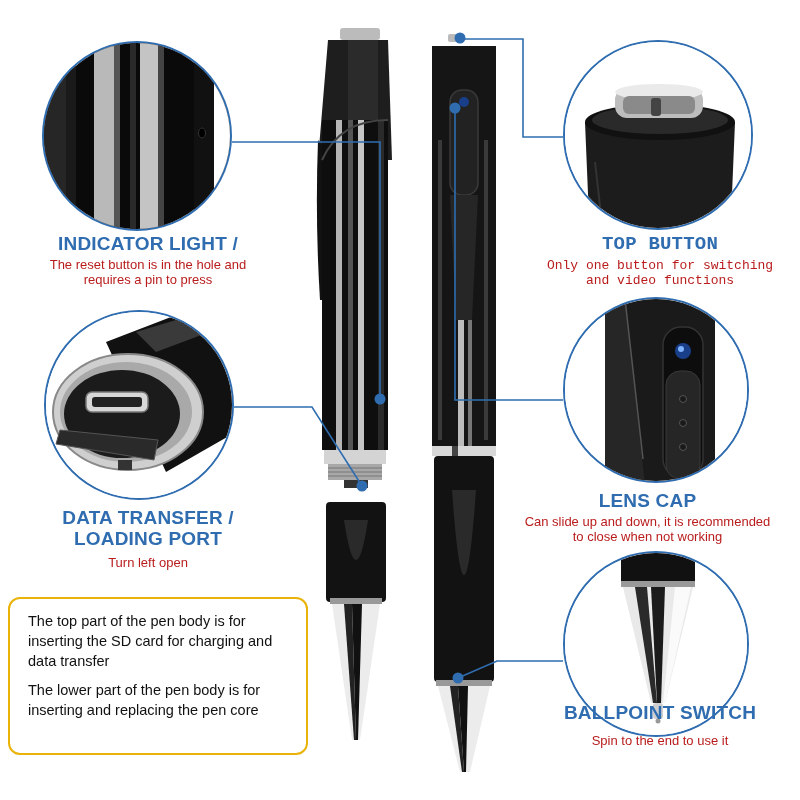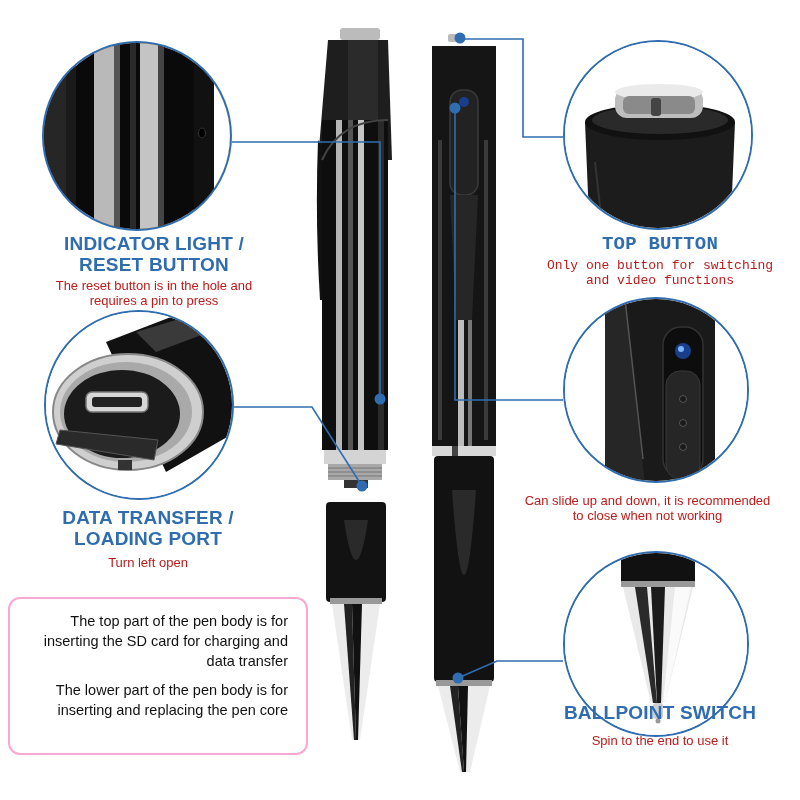--- a/index.html
+++ b/index.html
@@ -17,21 +17,21 @@
   
   .feature { position: absolute; text-align: center; }
   .feature .title {
     color: #2f6db0; font-weight: bold; font-size: 19px; line-height: 21px; letter-spacing: 0.2px;
   }
   .feature .desc { font-size: 13px; line-height: 15px; color: #b91c1c; margin-top: 3px; }
 
   
   .info-box {
     position: absolute; left: 8px; top: 597px; width: 300px; height: 158px;
-    border: 2px solid #f9a8d4; border-radius: 12px; padding: 12px 18px 0 18px; text-align: right;
+    border: 2px solid #eab308; border-radius: 12px; padding: 12px 26px 0 18px;
   }
   .info-box p { font-size: 14.5px; line-height: 20px; color: #111; }
   .info-box p + p { margin-top: 9px; }
 </style>
 </head>
 <body>
 
 <div class="circle" style="left:42px; top:41px; width:190px; height:190px;">
   <svg width="190" height="190" viewBox="0 0 190 190">
     <rect x="0" y="0" width="190" height="190" fill="#0a0a0a"></rect>
@@ -186,40 +186,40 @@
   </g>
   <g fill="#2f6db0">
     <circle cx="380" cy="399" r="5.5"></circle>
     <circle cx="362" cy="486" r="5.5"></circle>
     <circle cx="460" cy="38" r="5.5"></circle>
     <circle cx="455" cy="108" r="5.5"></circle>
     <circle cx="458" cy="678" r="5.5"></circle>
   </g>
 </svg>
 
-<div class="feature" style="left:24px; top:233px; width:260px;">
+<div class="feature" style="left:18px; top:233px; width:260px;">
   <div class="title">INDICATOR LIGHT /</div>
-  <div class="title">RESET BUTTON</div>
   <div class="desc">The reset button is in the hole and</div>
   <div class="desc" style="margin-top:0">requires a pin to press</div>
 </div>
 
 <div class="feature" style="left:18px; top:507px; width:260px;">
   <div class="title">DATA TRANSFER /</div>
   <div class="title">LOADING PORT</div>
   <div class="desc" style="margin-top:6px">Turn left open</div>
 </div>
 
 <div class="feature" style="left:520px; top:234px; width:280px;font-family:Liberation Mono, monospace;">
   <div class="title">TOP BUTTON</div>
   <div class="desc">Only one button for switching</div>
   <div class="desc" style="margin-top:0">and video functions</div>
 </div>
 
 <div class="feature" style="left:495px; top:490px; width:305px;">
+  <div class="title">LENS CAP</div>
   <div class="desc">Can slide up and down, it is recommended</div>
   <div class="desc" style="margin-top:0">to close when not working</div>
 </div>
 
 <div class="feature" style="left:520px; top:702px; width:280px;">
   <div class="title">BALLPOINT SWITCH</div>
   <div class="desc" style="margin-top:10px">Spin to the end to use it</div>
 </div>
 
 <div class="info-box">

